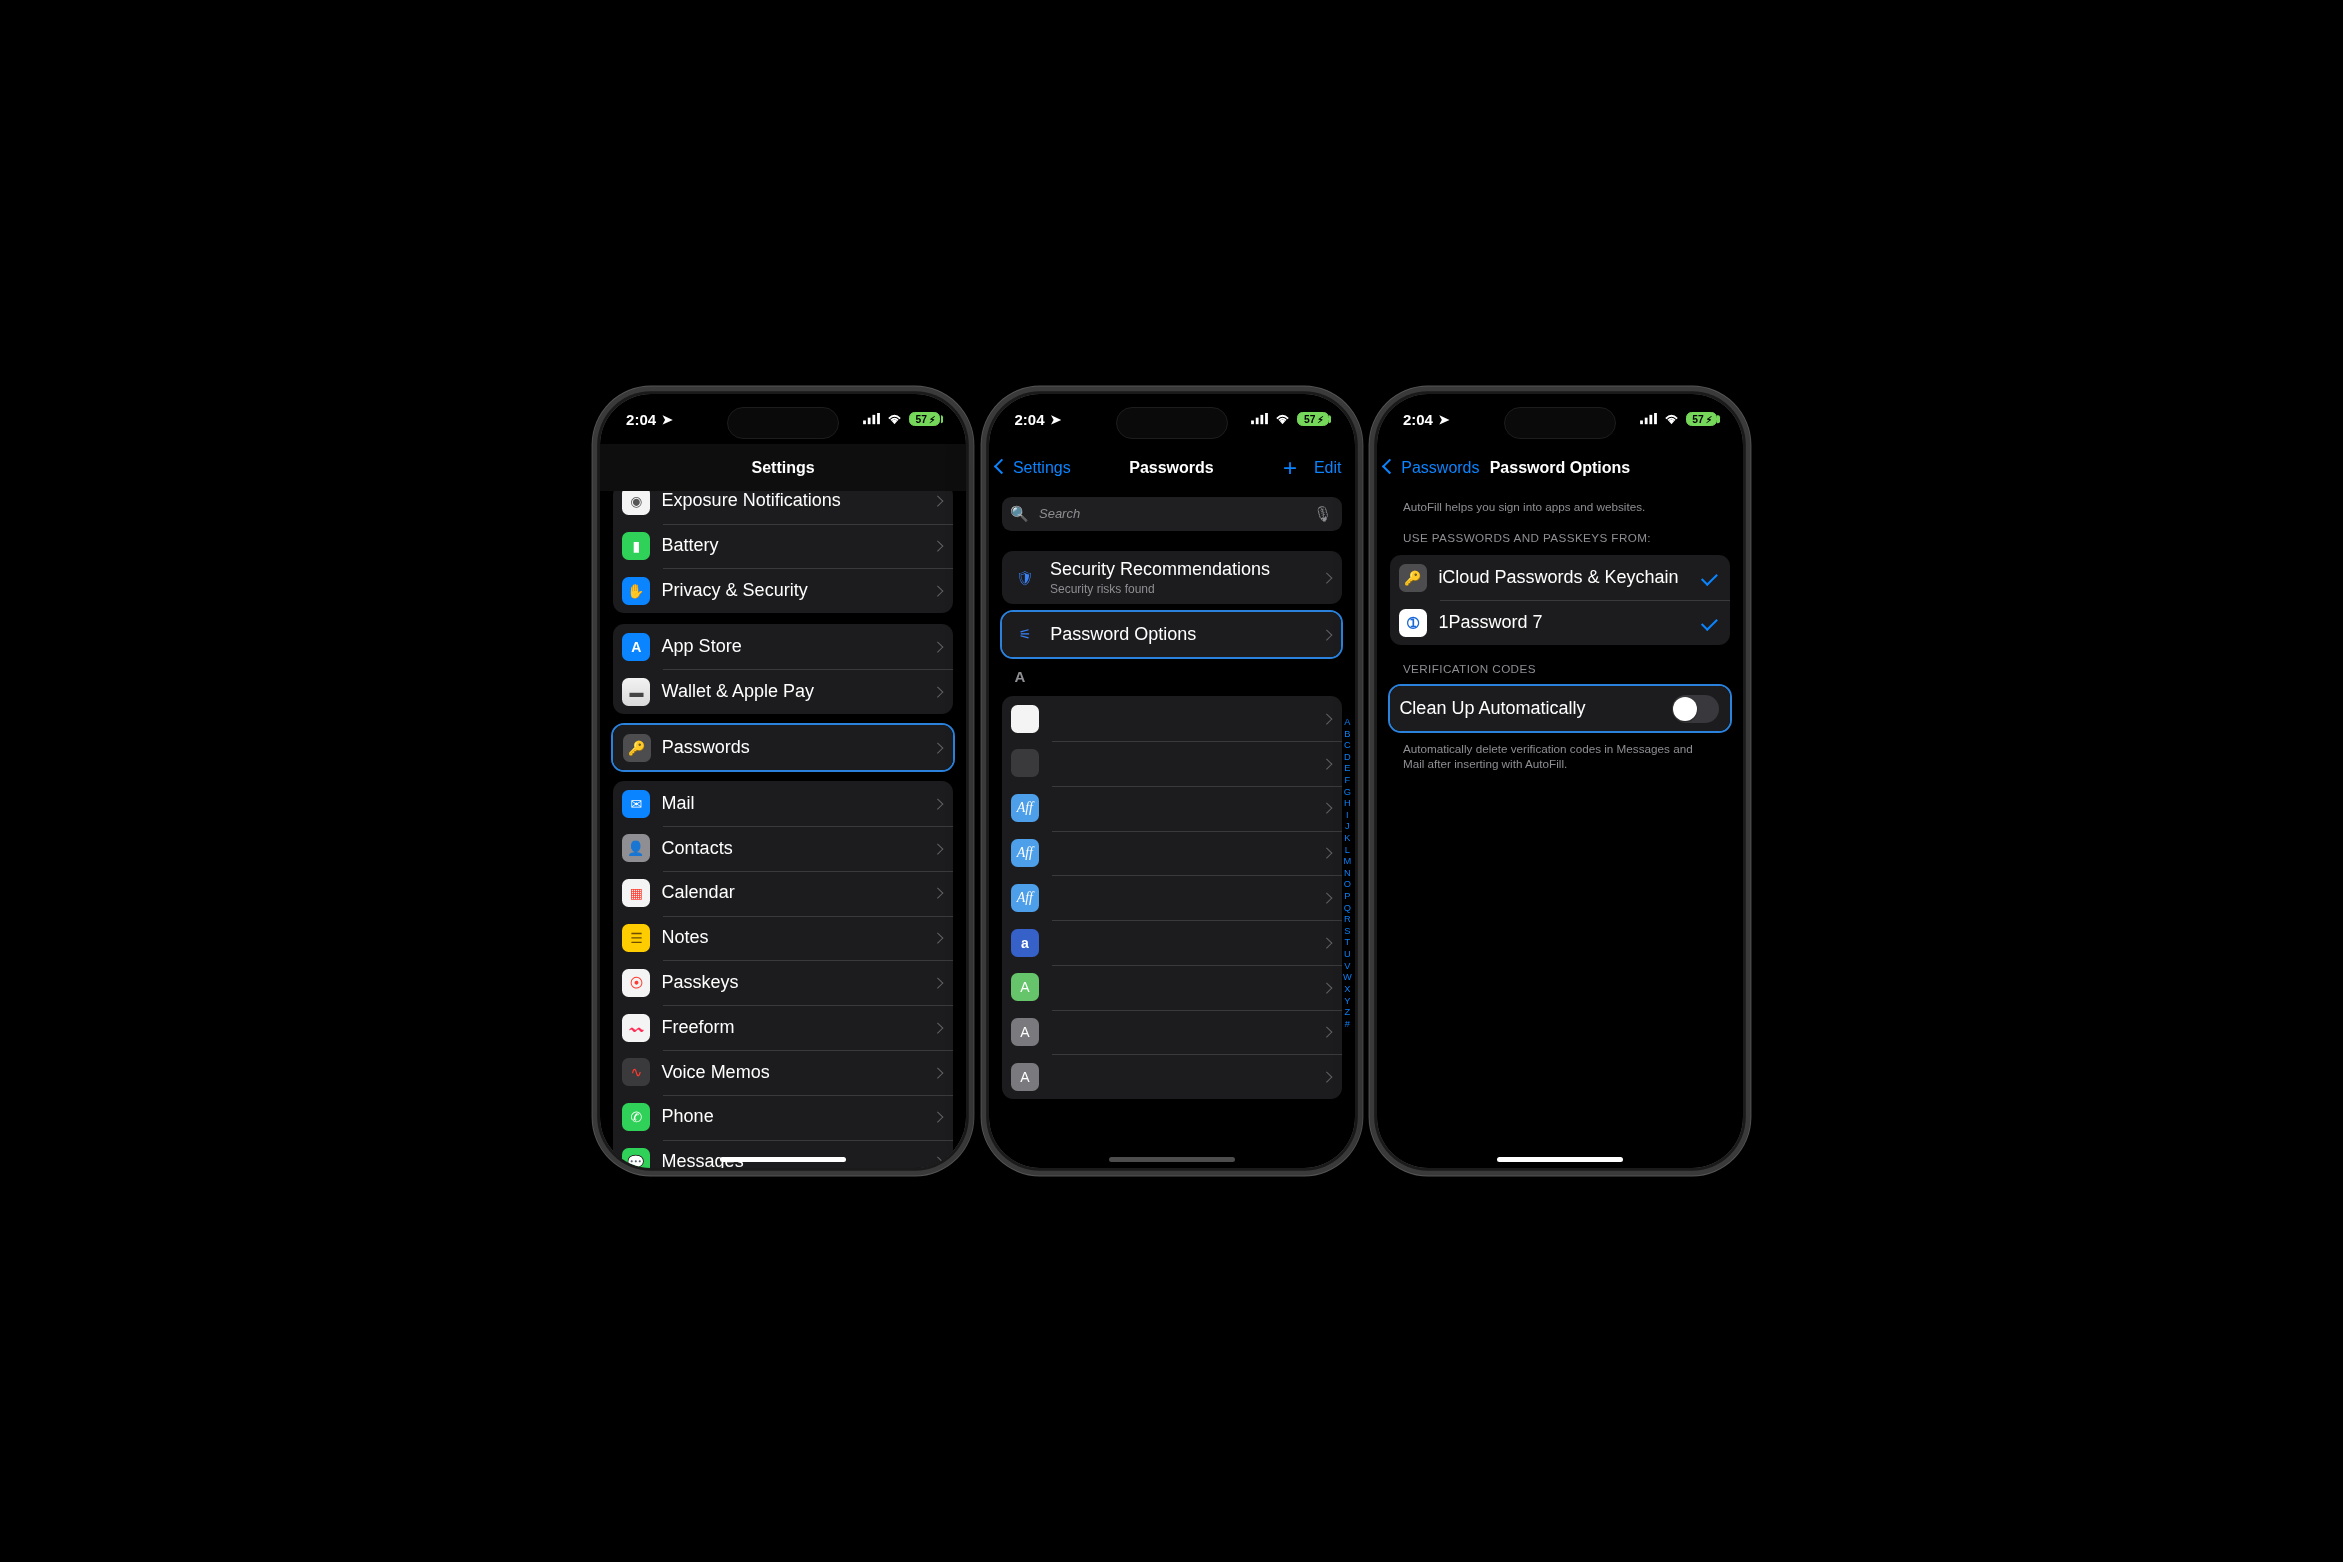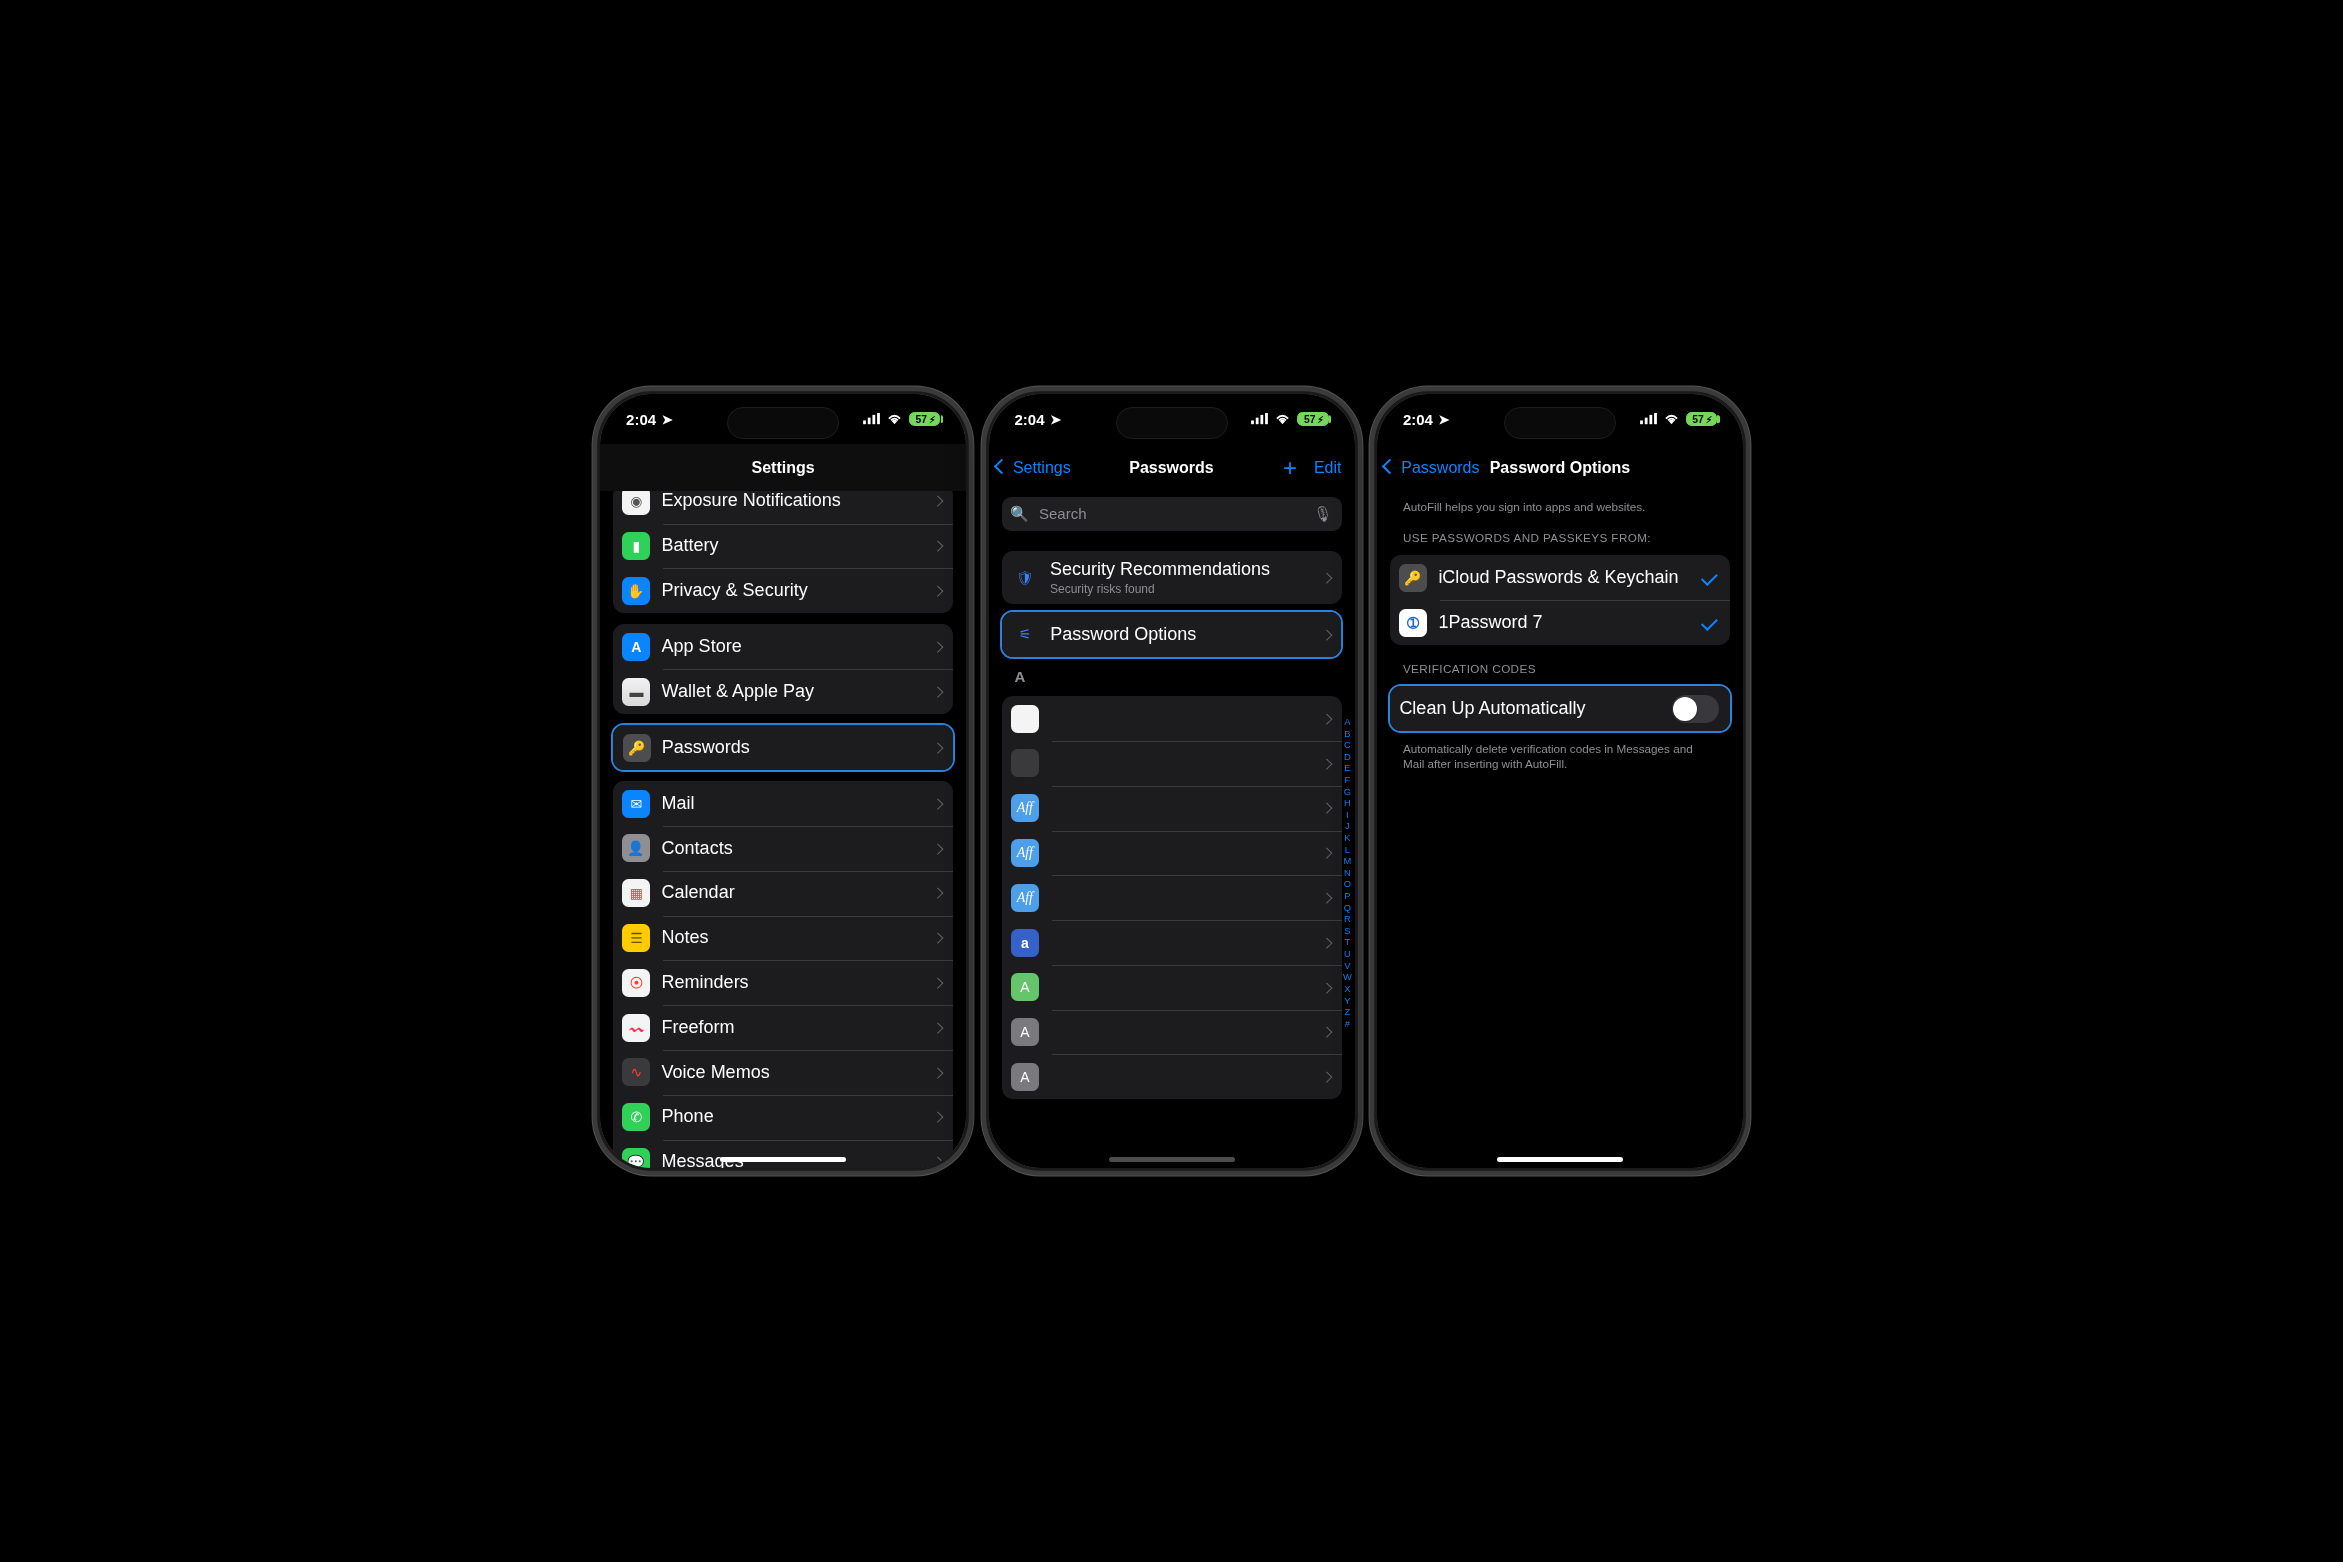--- a/index.html
+++ b/index.html
@@ -122,21 +122,21 @@
   .searchbar {
     margin:5.6px 13px 9.3px;
     background:#1f1f21;
     border-radius:9.3px;
     height:34px;
     display:flex; align-items:center;
     padding:0 9.3px; gap:7.5px; color:var(--sub);
   }
   .searchbar input {
     flex:1; background:none; border:0; outline:0;
-    color:var(--text); font-size:15px;
+    color:var(--text); font-size:13px;font-style:italic;
   }
   .searchbar input::placeholder { color:var(--sub); }
   .mic { font-size:15px; color:var(--sub); }
 
   
   .content { flex:1; overflow:hidden; padding-bottom:9.3px; }
   .group { margin:11.2px 13px 0; background:var(--cell-bg); border-radius:11.2px; overflow:hidden; }
   .row {
     display:flex; align-items:center; gap:11.2px;
     padding:8.4px 11.2px 8.4px 9.3px;
@@ -392,21 +392,21 @@
             <div class="texts">
                 <div class="label">Notes</div>
               </div>
             <div class="chev"></div>
           </div>
           <div class="row">
             <div class="icon ic-white">
                 <span class="glyph" style="color:#ff3b30;">⦿</span>
               </div>
             <div class="texts">
-                <div class="label">Reminders</div>
+                <div class="label">Passkeys</div>
               </div>
             <div class="chev"></div>
           </div>
           <div class="row">
             <div class="icon ic-white">
                 <span class="glyph" style="color:#ff2d55;">〰︎</span>
               </div>
             <div class="texts">
                 <div class="label">Freeform</div>
               </div>

